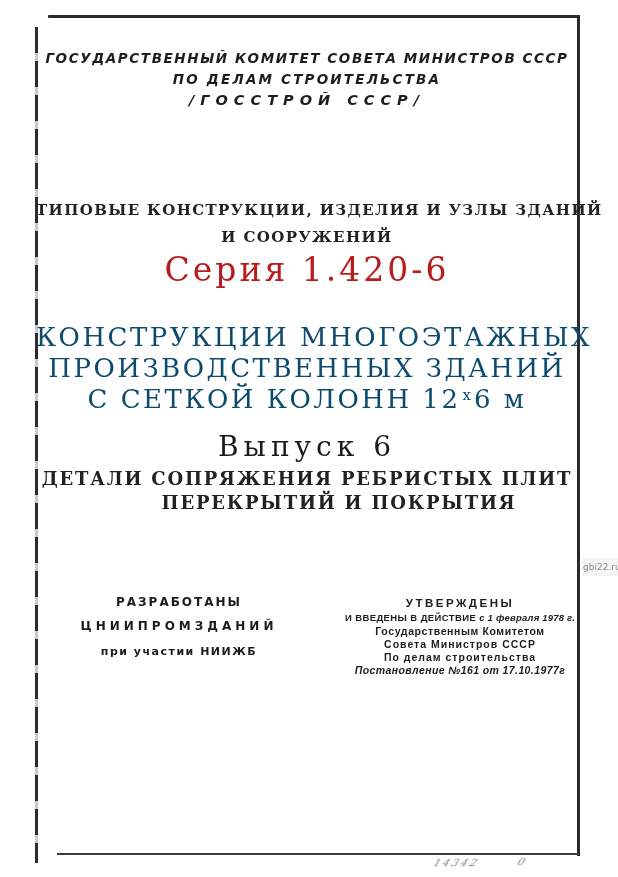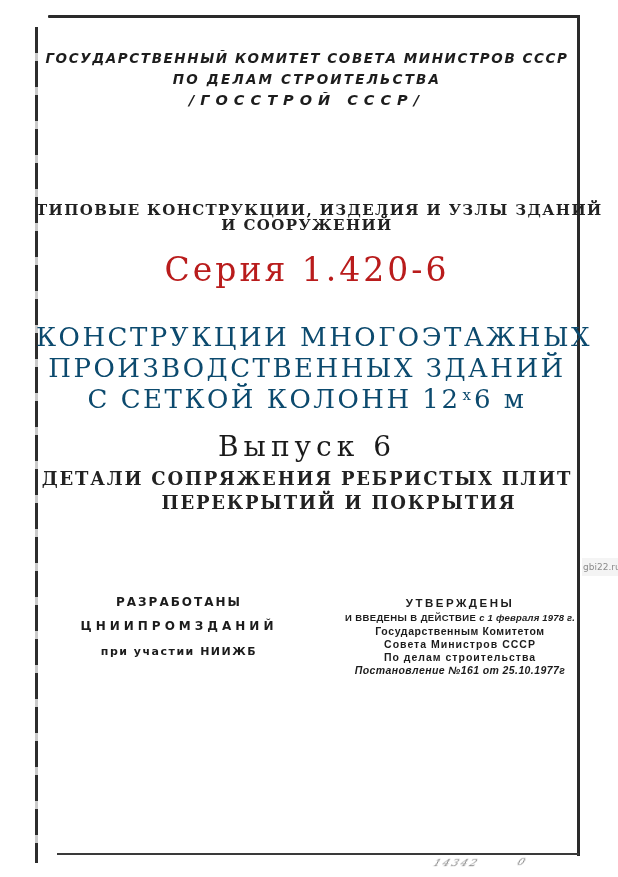--- a/index.html
+++ b/index.html
@@ -24,21 +24,21 @@
   .cblock{position:absolute;left:36px;width:542px;text-align:center;white-space:nowrap;}
   .gov{
     font-family:"DejaVu Sans","Liberation Sans",sans-serif;
     font-weight:bold;color:#1d1d1d;font-style:italic;
   }
   .gov1{top:50px;font-size:13.5px;letter-spacing:1.6px;}
   .gov2{top:71px;font-size:13.5px;letter-spacing:2.2px;}
   .gov3{top:92px;font-size:14.5px;letter-spacing:6px;}
   .typ{font-size:15px;letter-spacing:1.4px;font-weight:bold;color:#222;}
   .typ1{top:201px;}
-  .typ2{top:216px;}
+  .typ2{top:228px;}
   .series{top:250px;font-size:33px;letter-spacing:3px;color:#b91c1c;}
   .ttl{font-size:26px;letter-spacing:2.5px;color:#0c4a6e;}
   .ttl1{top:322px;}
   .ttl2{top:353px;}
   .ttl3{top:384px;}
   .ttl3 .dim-sup{font-size:15px;vertical-align:8px;letter-spacing:1px;padding:0 2px;}
   .issue{top:430px;font-size:28px;letter-spacing:5px;color:#1a1a1a;}
   .sub{font-size:18px;letter-spacing:1.8px;font-weight:bold;color:#222;}
   .sub1{top:468px;}
   .sub2{top:492px;margin-left:32px;}
@@ -111,20 +111,20 @@
 
   <div class="dev dev1">РАЗРАБОТАНЫ</div>
   <div class="dev dev2">ЦНИИПРОМЗДАНИЙ</div>
   <div class="dev dev3">при участии НИИЖБ</div>
 
   <div class="app app1">УТВЕРЖДЕНЫ</div>
   <div class="app app2"><span>И ВВЕДЕНЫ В ДЕЙСТВИЕ</span> <span class="script">с 1 февраля 1978 г.</span></div>
   <div class="app app3">Государственным Комитетом</div>
   <div class="app app4">Совета Министров СССР</div>
   <div class="app app5">По делам строительства</div>
-  <div class="app app6">Постановление №161 от 25.10.1977г</div>
+  <div class="app app6">Постановление №161 от 17.10.1977г</div>
 
   <div class="watermark">gbi22.ru</div>
 
   <div class="footmark footmark1">14342</div>
   <div class="footmark footmark2">0</div>
 
 </div>
 
 </body></html>

